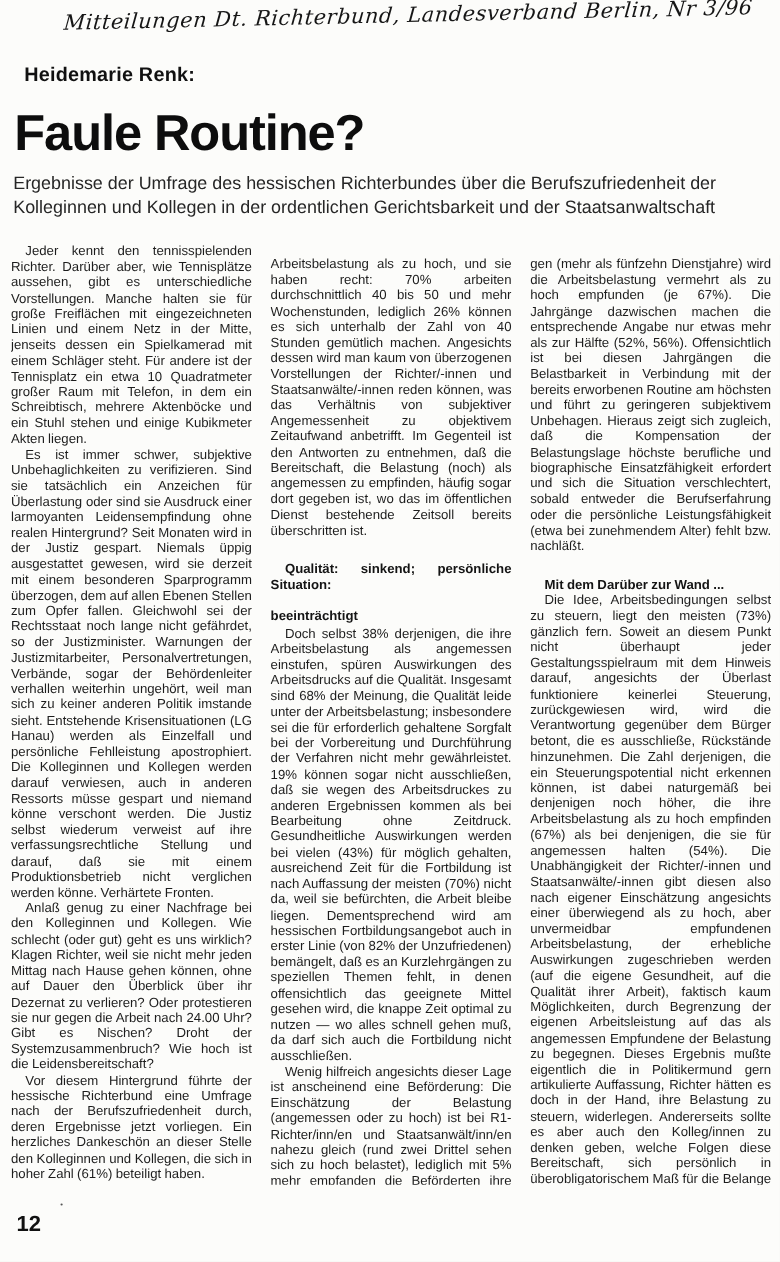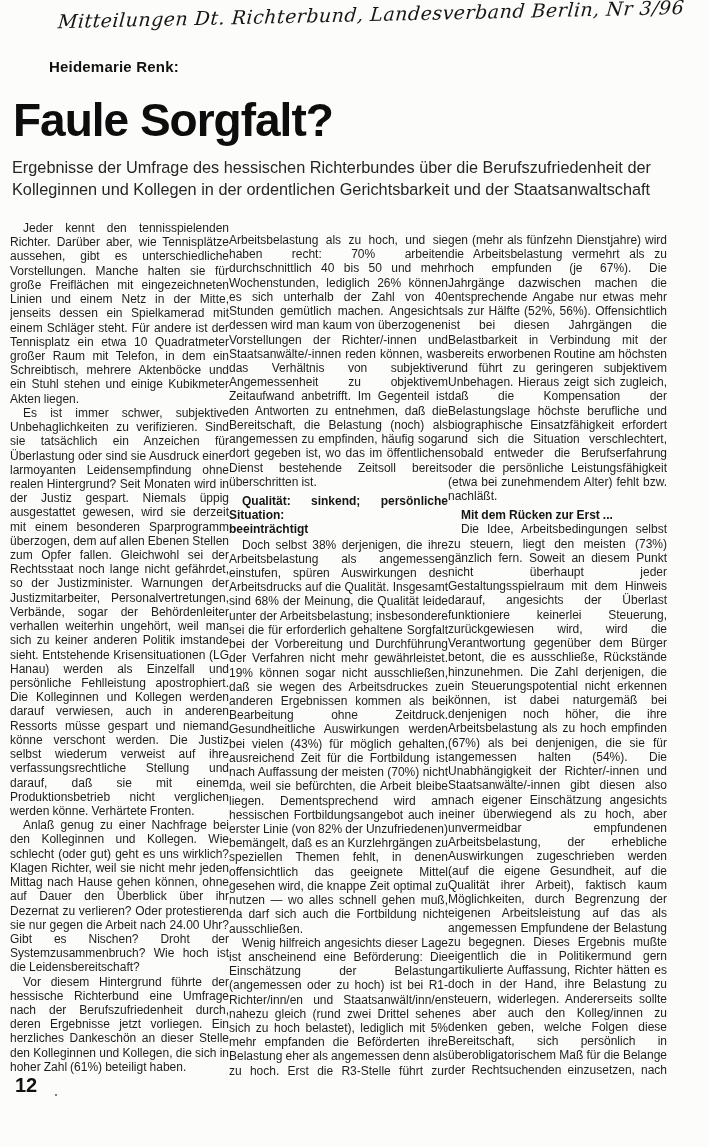--- a/index.html
+++ b/index.html
@@ -17,66 +17,66 @@
   }
   .handwriting{
     position:absolute;left:58px;top:4px;width:540px;
     font-family:"DejaVu Serif",serif;
     font-style:italic;font-size:19px;color:#161616;
     transform:rotate(-1.3deg) skewX(-6deg);
     white-space:nowrap;letter-spacing:0.5px;
   }
   .author{
     position:absolute;left:22px;top:58px;
-    font-size:15px;font-weight:bold;letter-spacing:0.2px;color:#111;margin-left:27px;
+    font-size:18px;font-weight:bold;letter-spacing:0.2px;color:#111;
   }
   .title{
     position:absolute;left:13px;top:93px;
     font-size:46px;font-weight:bold;letter-spacing:-1px;color:#0d0d0d;
   }
   .subtitle{
     position:absolute;left:12px;top:157px;width:694px;
     font-size:16.3px;line-height:21.5px;color:#262626;
   }
   .columns{
     position:absolute;left:10px;top:221px;width:691px;height:856px;
-    display:flex;
+    display:flex;gap:17px;
   }
   .col{
     width:219px;height:856px;overflow:hidden;
     text-align:justify;
     font-size:12px;line-height:14.22px;
     word-spacing:-0.3px;
     hyphens:auto;-webkit-hyphens:auto;
     color:#1d1d1d;
   }
   .col p{margin:0;text-indent:13px;}
   .col p.cont{text-indent:0;margin-top:12px;}
-  .sh{font-weight:bold;margin-top:5px;color:#141414;}
+  .sh{font-weight:bold;margin-top:21px;color:#141414;}
   .sh.ind{text-indent:13px;}
-  .sh.l2{margin-top:0;margin-bottom:1px;}
+  .sh.l2{margin-top:15px;margin-bottom:1px;}
   .pagenum{
-    position:absolute;left:15px;top:1074px;
+    position:absolute;left:15px;top:1102px;
     font-size:20px;font-weight:bold;color:#111;
   }
   .speck{
     position:absolute;left:55px;top:1094px;width:2px;height:2px;
     background:#555;border-radius:50%;
   }
 </style>
 </head>
 <body>
 
 <div class="page">
 
   <div class="handwriting">Mitteilungen Dt. Richterbund, Landesverband Berlin, Nr 3/96</div>
 
   <div class="author">Heidemarie Renk:</div>
 
-  <div class="title">Faule Sorgfalt?</div>
+  <div class="title">Faule Routine?</div>
 
   <div class="subtitle">Ergebnisse der Umfrage des hessischen Richterbundes über die Berufszufriedenheit der Kolleginnen und Kollegen in der ordentlichen Gerichtsbarkeit und der Staatsanwaltschaft</div>
 
   <div class="columns">
 
     <div class="col">
       <p>Jeder kennt den tennisspielenden Richter. Darüber aber, wie Tennisplätze aussehen, gibt es unterschiedliche Vorstellungen. Manche halten sie für große Freiflächen mit eingezeichneten Linien und einem Netz in der Mitte, jenseits dessen ein Spielkamerad mit einem Schläger steht. Für andere ist der Tennisplatz ein etwa 10 Quadratmeter großer Raum mit Telefon, in dem ein Schreibtisch, mehrere Aktenböcke und ein Stuhl stehen und einige Kubikmeter Akten liegen.</p>
       <p>Es ist immer schwer, subjektive Unbehaglichkeiten zu verifizieren. Sind sie tatsächlich ein Anzeichen für Überlastung oder sind sie Ausdruck einer larmoyanten Leidensempfindung ohne realen Hintergrund? Seit Monaten wird in der Justiz gespart. Niemals üppig ausgestattet gewesen, wird sie derzeit mit einem besonderen Sparprogramm überzogen, dem auf allen Ebenen Stellen zum Opfer fallen. Gleichwohl sei der Rechtsstaat noch lange nicht gefährdet, so der Justizminister. Warnungen der Justizmitarbeiter, Personalvertretungen, Verbände, sogar der Behördenleiter verhallen weiterhin ungehört, weil man sich zu keiner anderen Politik imstande sieht. Entstehende Krisensituationen (LG Hanau) werden als Einzelfall und persönliche Fehlleistung apostrophiert. Die Kolleginnen und Kollegen werden darauf verwiesen, auch in anderen Ressorts müsse gespart und niemand könne verschont werden. Die Justiz selbst wiederum verweist auf ihre verfassungsrechtliche Stellung und darauf, daß sie mit einem Produktionsbetrieb nicht verglichen werden könne. Verhärtete Fronten.</p>
       <p>Anlaß genug zu einer Nachfrage bei den Kolleginnen und Kollegen. Wie schlecht (oder gut) geht es uns wirklich? Klagen Richter, weil sie nicht mehr jeden Mittag nach Hause gehen können, ohne auf Dauer den Überblick über ihr Dezernat zu verlieren? Oder protestieren sie nur gegen die Arbeit nach 24.00 Uhr? Gibt es Nischen? Droht der Systemzusammenbruch? Wie hoch ist die Leidensbereitschaft?</p>
       <p>Vor diesem Hintergrund führte der hessische Richterbund eine Umfrage nach der Berufszufriedenheit durch, deren Ergebnisse jetzt vorliegen. Ein herzliches Dankeschön an dieser Stelle den Kolleginnen und Kollegen, die sich in hoher Zahl (61%) beteiligt haben.</p>
@@ -87,21 +87,21 @@
       <p class="cont">Arbeitsbelastung als zu hoch, und sie haben recht: 70% arbeiten durchschnittlich 40 bis 50 und mehr Wochenstunden, lediglich 26% können es sich unterhalb der Zahl von 40 Stunden gemütlich machen. Angesichts dessen wird man kaum von überzogenen Vorstellungen der Richter/-innen und Staatsanwälte/-innen reden können, was das Verhältnis von subjektiver Angemessenheit zu objektivem Zeitaufwand anbetrifft. Im Gegenteil ist den Antworten zu entnehmen, daß die Bereitschaft, die Belastung (noch) als angemessen zu empfinden, häufig sogar dort gegeben ist, wo das im öffentlichen Dienst bestehende Zeitsoll bereits überschritten ist.</p>
       <div class="sh ind">Qualität: sinkend; persönliche Situation:</div>
       <div class="sh l2">beeinträchtigt</div>
       <p>Doch selbst 38% derjenigen, die ihre Arbeitsbelastung als angemessen einstufen, spüren Auswirkungen des Arbeitsdrucks auf die Qualität. Insgesamt sind 68% der Meinung, die Qualität leide unter der Arbeitsbelastung; insbesondere sei die für erforderlich gehaltene Sorgfalt bei der Vorbereitung und Durchführung der Verfahren nicht mehr gewährleistet. 19% können sogar nicht ausschließen, daß sie wegen des Arbeitsdruckes zu anderen Ergebnissen kommen als bei Bearbeitung ohne Zeitdruck. Gesundheitliche Auswirkungen werden bei vielen (43%) für möglich gehalten, ausreichend Zeit für die Fortbildung ist nach Auffassung der meisten (70%) nicht da, weil sie befürchten, die Arbeit bleibe liegen. Dementsprechend wird am hessischen Fortbildungsangebot auch in erster Linie (von 82% der Unzufriedenen) bemängelt, daß es an Kurzlehrgängen zu speziellen Themen fehlt, in denen offensichtlich das geeignete Mittel gesehen wird, die knappe Zeit optimal zu nutzen — wo alles schnell gehen muß, da darf sich auch die Fortbildung nicht ausschließen.</p>
       <p>Wenig hilfreich angesichts dieser Lage ist anscheinend eine Beförderung: Die Einschätzung der Belastung (angemessen oder zu hoch) ist bei R1-Richter/inn/en und Staatsanwält/inn/en nahezu gleich (rund zwei Drittel sehen sich zu hoch belastet), lediglich mit 5% mehr empfanden die Beförderten ihre Belastung eher als angemessen denn als zu hoch. Erst die R3-Stelle führt zur Entspannung — dort kehrt sich das Verhältnis um und es halten zwei Drittel ihre Belastung für angemessen.</p>
 
     </div>
 
     <div class="col">
       <p class="cont">gen (mehr als fünfzehn Dienstjahre) wird die Arbeitsbelastung vermehrt als zu hoch empfunden (je 67%). Die Jahrgänge dazwischen machen die entsprechende Angabe nur etwas mehr als zur Hälfte (52%, 56%). Offensichtlich ist bei diesen Jahrgängen die Belastbarkeit in Verbindung mit der bereits erworbenen Routine am höchsten und führt zu geringeren subjektivem Unbehagen. Hieraus zeigt sich zugleich, daß die Kompensation der Belastungslage höchste berufliche und biographische Einsatzfähigkeit erfordert und sich die Situation verschlechtert, sobald entweder die Berufserfahrung oder die persönliche Leistungsfähigkeit (etwa bei zunehmendem Alter) fehlt bzw. nachläßt.</p>
-      <div class="sh ind">Mit dem Rücken zur Erst ...</div>
+      <div class="sh ind">Mit dem Darüber zur Wand ...</div>
       <p>Die Idee, Arbeitsbedingungen selbst zu steuern, liegt den meisten (73%) gänzlich fern. Soweit an diesem Punkt nicht überhaupt jeder Gestaltungsspielraum mit dem Hinweis darauf, angesichts der Überlast funktioniere keinerlei Steuerung, zurückgewiesen wird, wird die Verantwortung gegenüber dem Bürger betont, die es ausschließe, Rückstände hinzunehmen. Die Zahl derjenigen, die ein Steuerungspotential nicht erkennen können, ist dabei naturgemäß bei denjenigen noch höher, die ihre Arbeitsbelastung als zu hoch empfinden (67%) als bei denjenigen, die sie für angemessen halten (54%). Die Unabhängigkeit der Richter/-innen und Staatsanwälte/-innen gibt diesen also nach eigener Einschätzung angesichts einer überwiegend als zu hoch, aber unvermeidbar empfundenen Arbeitsbelastung, der erhebliche Auswirkungen zugeschrieben werden (auf die eigene Gesundheit, auf die Qualität ihrer Arbeit), faktisch kaum Möglichkeiten, durch Begrenzung der eigenen Arbeitsleistung auf das als angemessen Empfundene der Belastung zu begegnen. Dieses Ergebnis mußte eigentlich die in Politikermund gern artikulierte Auffassung, Richter hätten es doch in der Hand, ihre Belastung zu steuern, widerlegen. Andererseits sollte es aber auch den Kolleg/innen zu denken geben, welche Folgen diese Bereitschaft, sich persönlich in überobligatorischem Maß für die Belange der Rechtsuchenden einzusetzen, nach sich zieht; die Entlastung des Haushaltsgesetzgebers ist damit perfekt.</p>
 
     </div>
 
   </div>
 
   <div class="speck"></div>
 
   <div class="pagenum">12</div>
 

